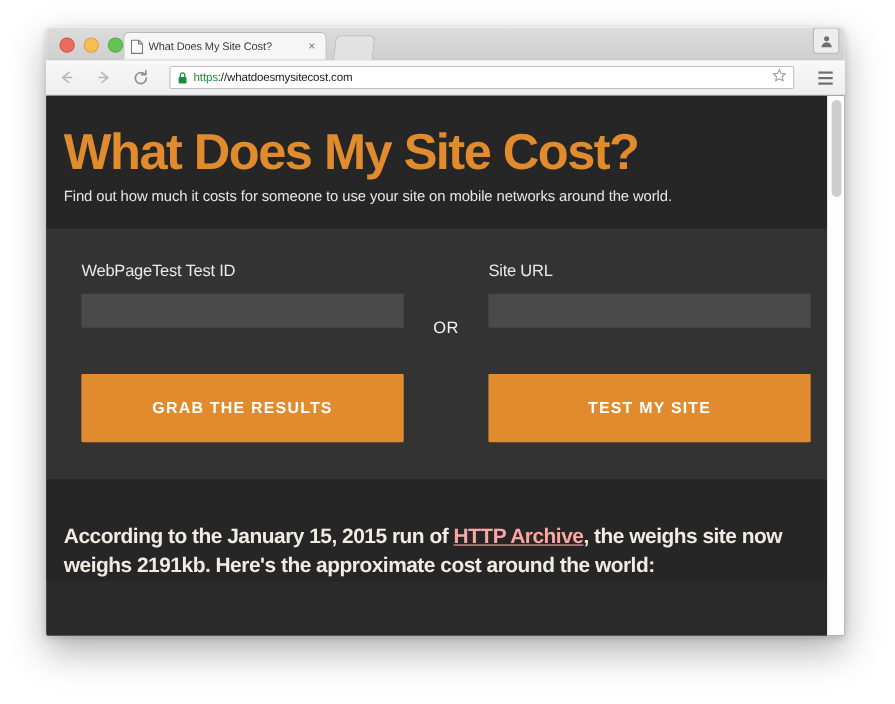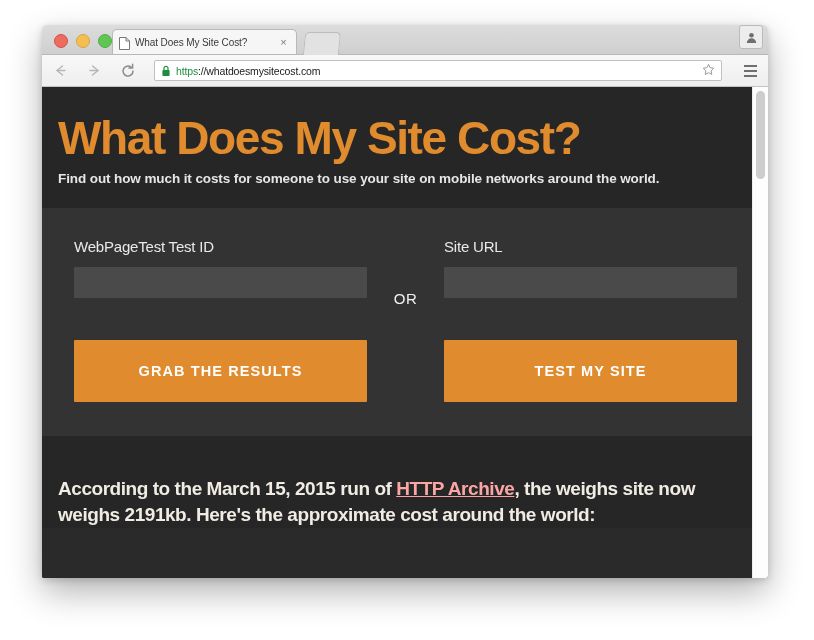--- a/index.html
+++ b/index.html
@@ -227,21 +227,21 @@
     color: #e08b2e;
     font-size: 46px;
     font-weight: bold;
     letter-spacing: -1.4px;
     line-height: 1.0;
     margin: 0 0 10px 0;
   }
   .hero-sub {
     color: #e6e6e6;
     font-size: 13.5px;
-    font-weight: bold;
+    font-weight: normal;
     letter-spacing: -0.1px;
     margin: 0;
   }
 
   
   .form-section {
     background: #333333;
     padding: 30px 16px 34px 32px;
     display: flex;
     align-items: flex-start;
@@ -422,21 +422,21 @@
           </div>
 
           <div class="form-col">
             <label class="field-label">Site URL</label>
             <input class="field-input" type="text" placeholder="" style="">
             <button class="btn">TEST MY SITE</button>
           </div>
         </div>
 
         <div class="stat-section">
-          <p class="stat-text"><span>According to the March 15, 2015 run of </span><a class="stat-link" href="#">HTTP Archive</a><span>, the weighs site</span> <span>now weighs 2191kb. Here's the approximate cost around the world:</span></p>
+          <p class="stat-text"><span>According to the January 15, 2015 run of </span><a class="stat-link" href="#">HTTP Archive</a><span>, the weighs site</span> <span>now weighs 2191kb. Here's the approximate cost around the world:</span></p>
         </div>
 
       </div>
 
       <div class="scrollbar-track">
         <div class="scrollbar-thumb"></div>
       </div>
 
     </div>
   </div>

